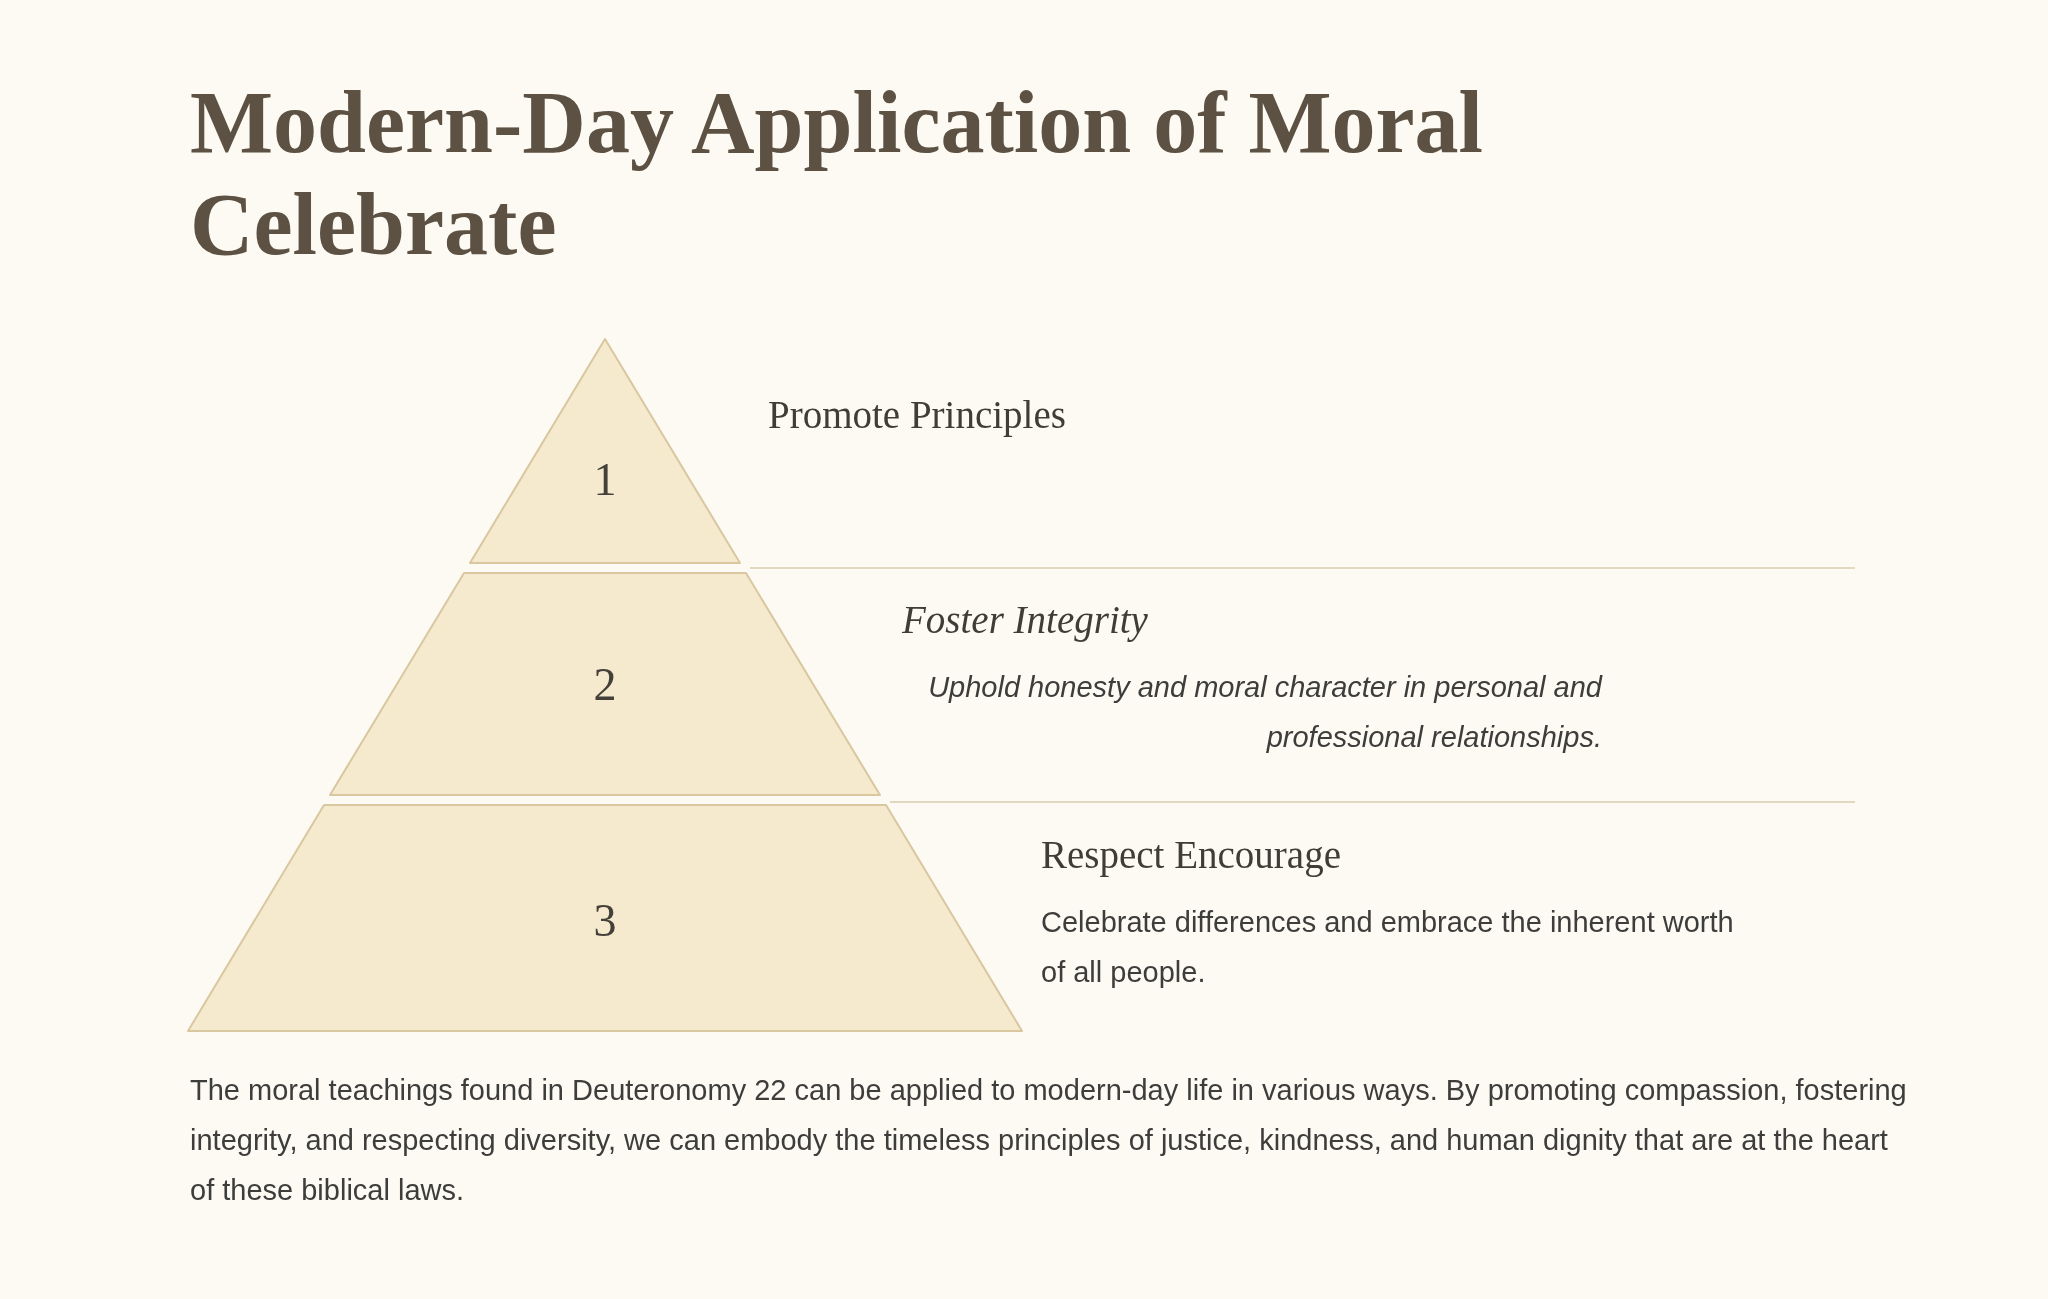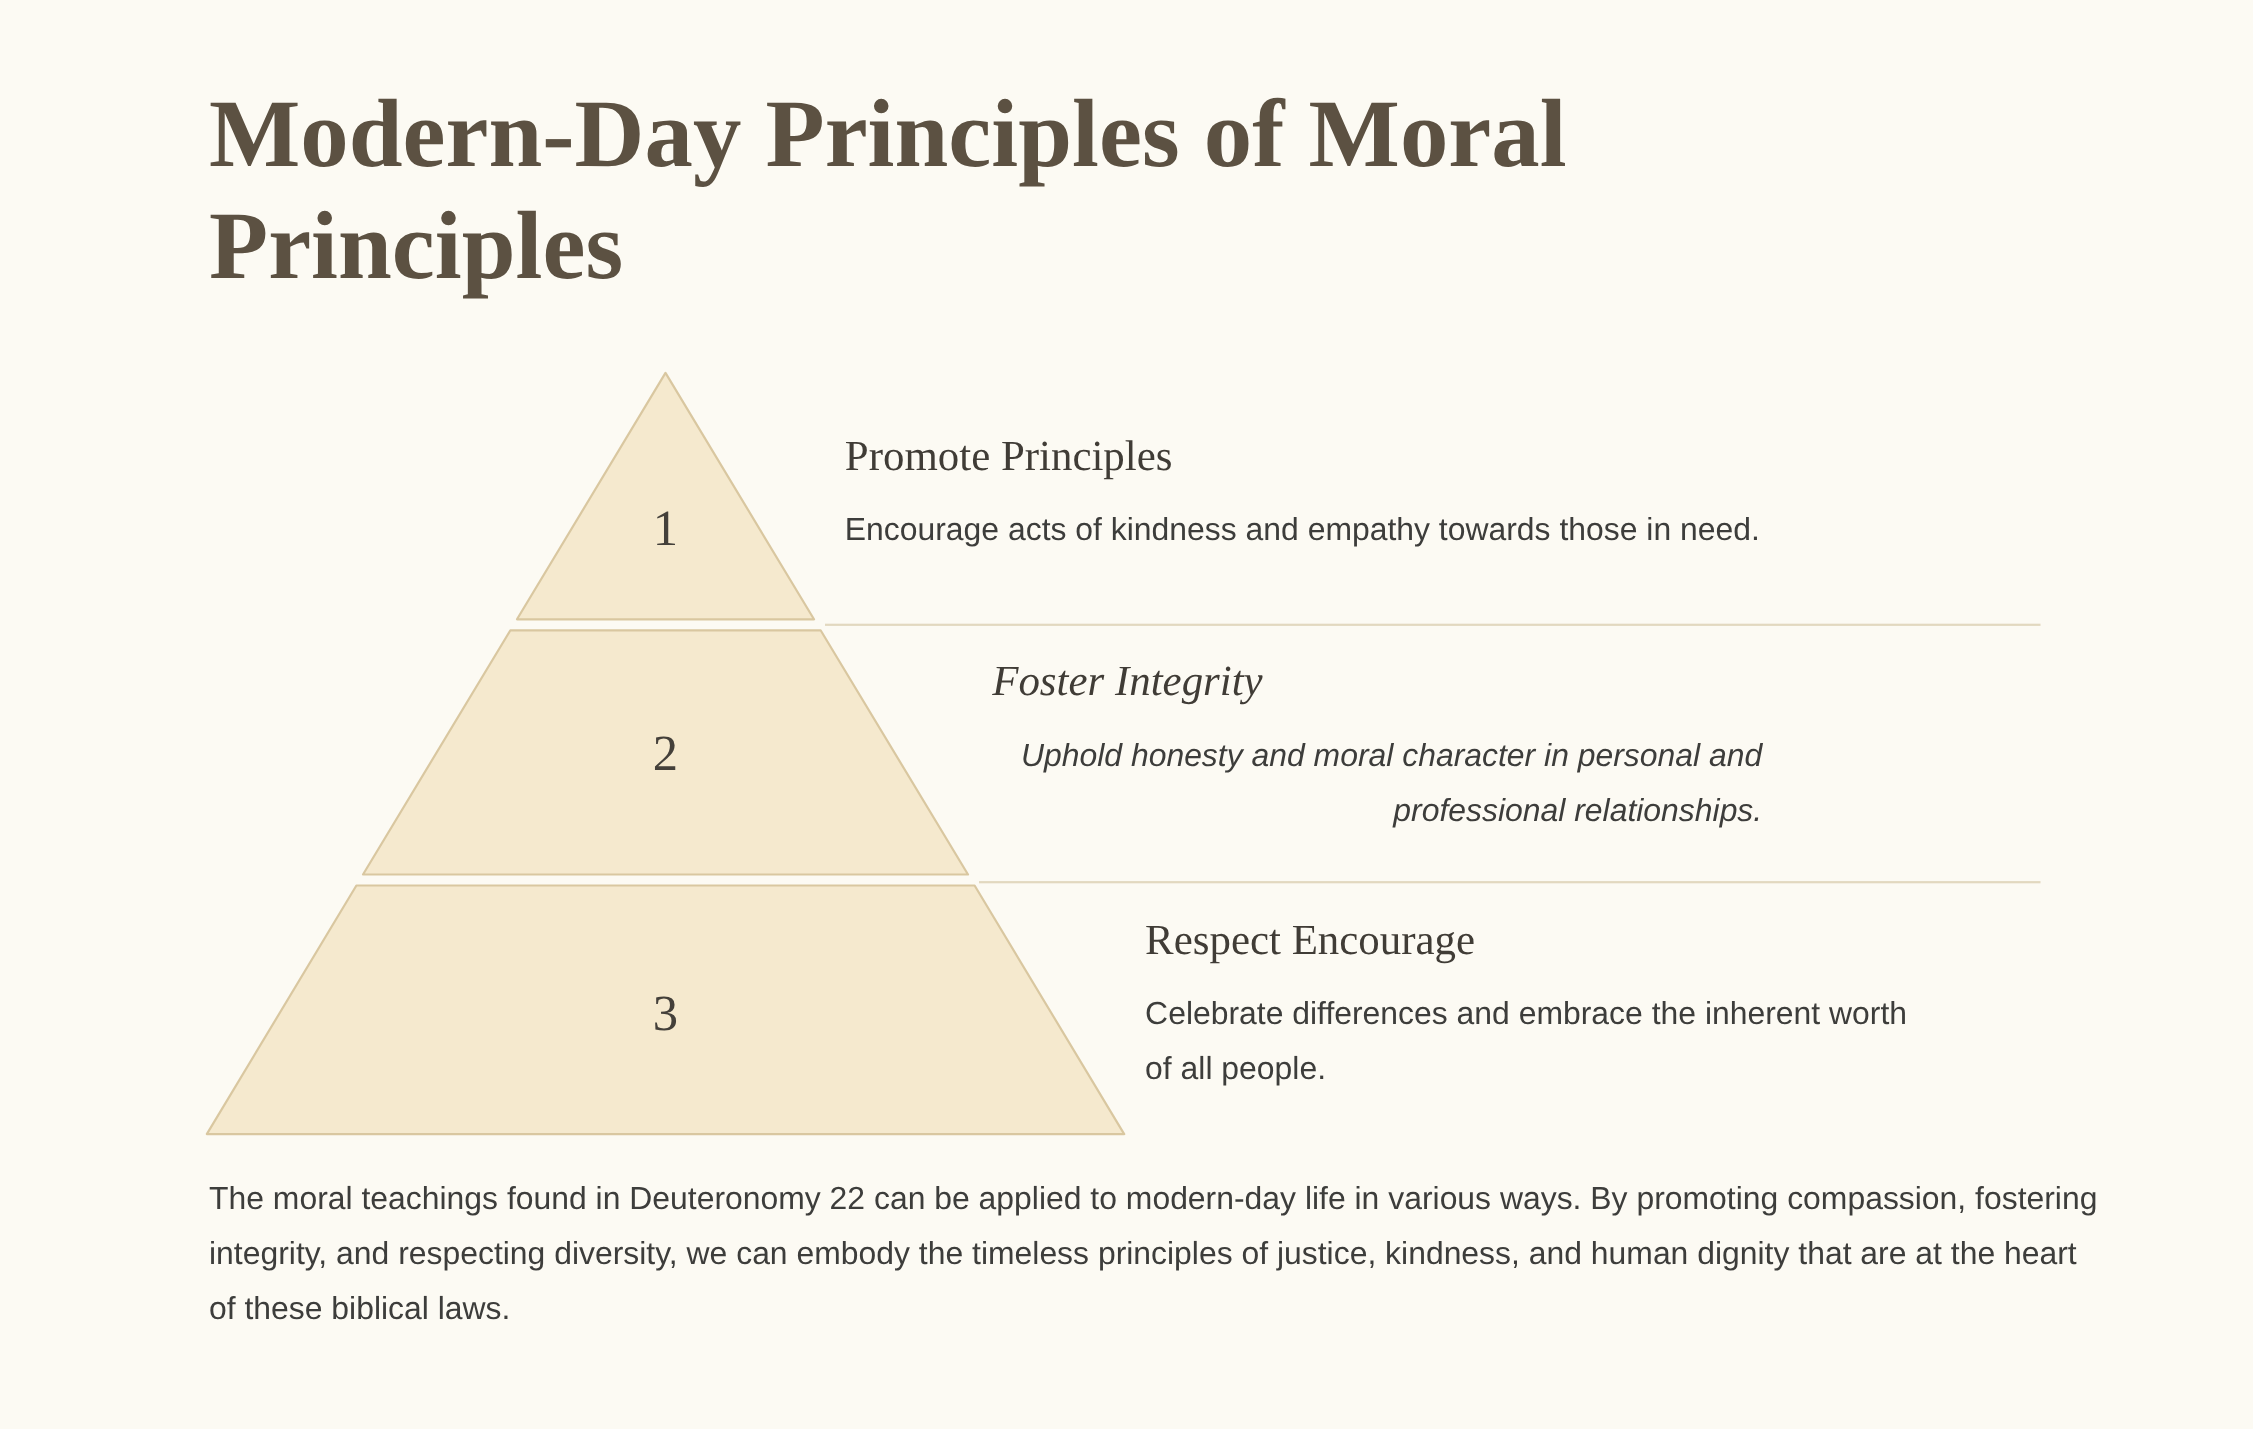--- a/index.html
+++ b/index.html
@@ -59,37 +59,36 @@
     margin:0;
     font-size:29px;line-height:50px;
     color:#3d3d3b;
   }
 </style>
 </head>
 <body>
 
 <div class="canvas">
 
-  <h1 class="page-title">Modern-Day Principles of Moral Principles</h1>
+  <h1 class="page-title">Modern-Day Application of Moral Celebrate</h1>
 
   <svg class="pyramid-svg" viewBox="0 0 2048 1299" xmlns="http://www.w3.org/2000/svg" aria-hidden="true">
     <polygon points="605,339 740,563 470,563"></polygon>
     <polygon points="464,573 746,573 880,795 330,795"></polygon>
     <polygon points="324,805 886,805 1022,1031 188,1031"></polygon>
     <text x="605" y="495">1</text>
     <text x="605" y="700">2</text>
     <text x="605" y="936">3</text>
   </svg>
 
   <div class="divider d1"></div>
   <div class="divider d2"></div>
 
   <div class="tier-text t1">
     <h2>Promote Principles</h2>
-    <p>Encourage acts of kindness and empathy towards those in need.</p>
   </div>
 
   <div class="tier-text t2">
     <h2>Foster Integrity</h2>
     <p>Uphold honesty and moral character in personal and professional relationships.</p>
   </div>
 
   <div class="tier-text t3">
     <h2>Respect Encourage</h2>
     <p>Celebrate differences and embrace the inherent worth of all people.</p>

